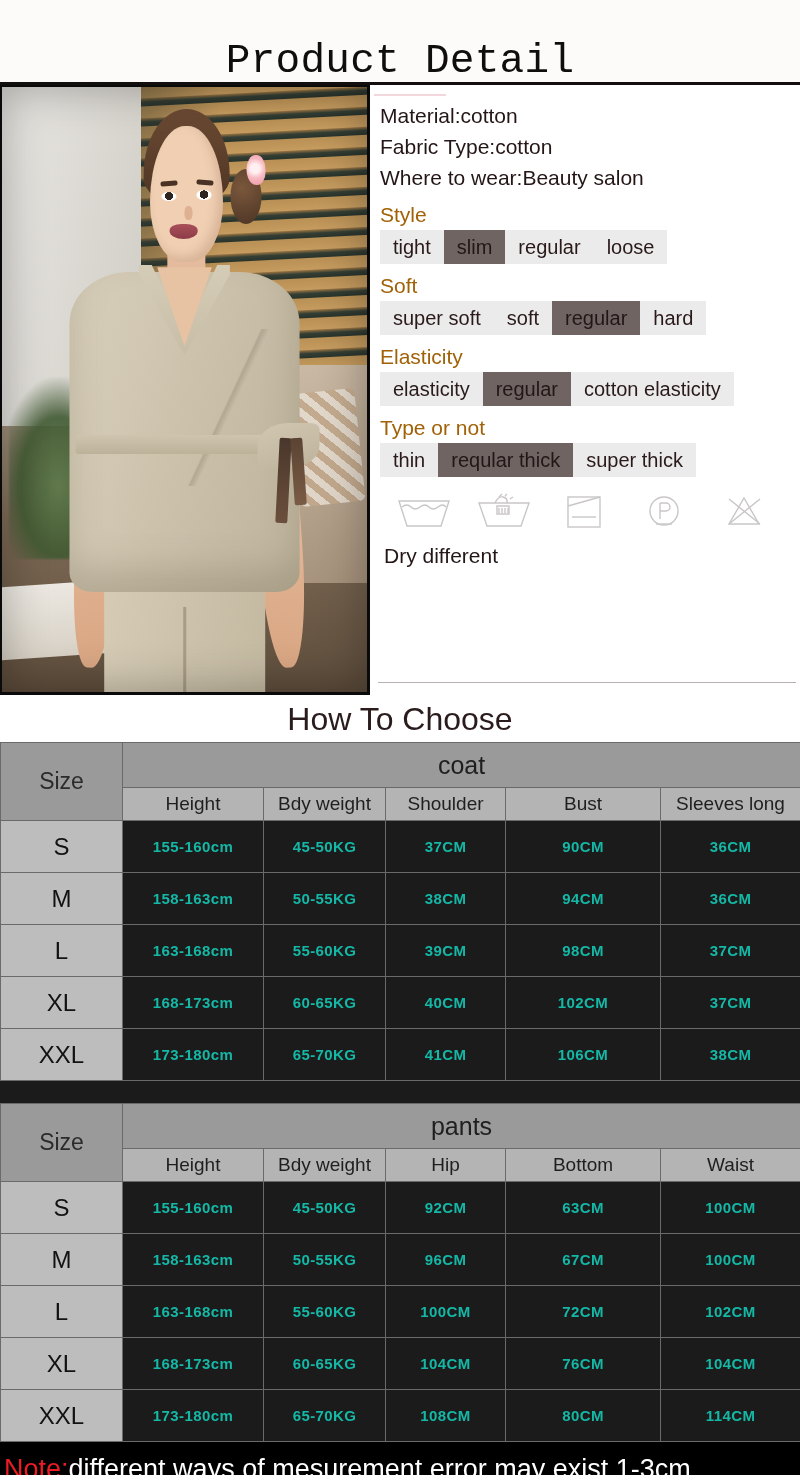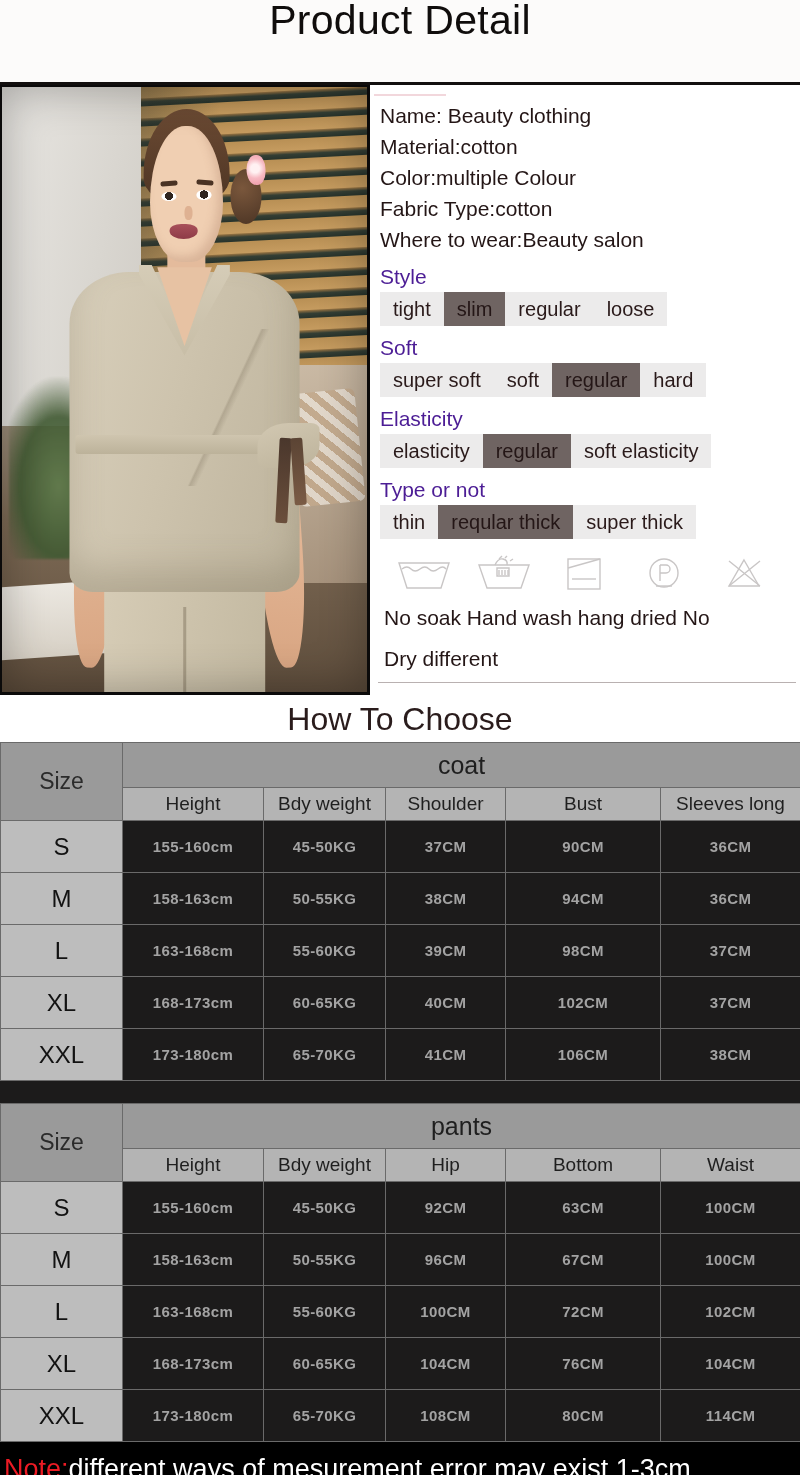--- a/index.html
+++ b/index.html
@@ -9,22 +9,23 @@
     font-family:"Liberation Sans", sans-serif;
     overflow:hidden;
     -webkit-font-smoothing:antialiased;
   }
   .page{position:relative;width:800px;height:1475px;background:#fff;}
 
   
   .title-bar{
     width:800px;height:82px;
     background:#fcfbfa;
-    display:flex;align-items:flex-start;justify-content:center;
+    display:flex;align-items:flex-end;justify-content:center;
     box-sizing:border-box;
+    font-family:Liberation Mono, monospace;
   }
   .title-bar .title-text{
     font-size:41px;font-weight:300;color:#100d0c;
     letter-spacing:.3px;line-height:1;
   }
   .title-rule{width:800px;height:3px;background:#120f0e;}
 
   .howto-bar{
     width:800px;height:47px;background:#ffffff;
     display:flex;align-items:center;justify-content:center;
@@ -143,21 +144,21 @@
   }
   .info-topline{position:absolute;left:4px;top:9px;width:72px;height:2px;background:#f2d7dc;}
   .spec-line{
     font-size:21px;color:#241616;line-height:31px;
     white-space:nowrap;
   }
   .spec-block{margin-top:1px;}
 
   .attr-group{margin-top:9px;}
   .attr-label{
-    font-size:21px;color:#4c1d95;line-height:25px;margin-bottom:3px;
+    font-size:21px;color:#a16207;line-height:25px;margin-bottom:3px;
   }
   .pill-row{display:flex;align-items:center;gap:0;}
   .pill{
     background:#ecebeb;color:#2a1a1a;
     font-size:20px;line-height:34px;height:34px;
     padding:0 13px;white-space:nowrap;
     display:inline-block;
   }
   .pill.sel{background:#6f6462;color:#241616;}
 
@@ -189,21 +190,21 @@
   .c-group{
     background:#9a9a9a;color:#1f1f1f;font-size:25px;height:42px;
   }
   .c-sub{
     background:#b4b4b4;color:#1f1f1f;font-size:19px;height:30px;
   }
   .c-size{
     background:#bdbdbd;color:#121212;font-size:24px;height:49px;
   }
   .c-val{
-    background:#1c1b1b;color:#a3a3a3;font-size:15px;font-weight:bold;
+    background:#1c1b1b;color:#14b8a6;font-size:15px;font-weight:bold;
     letter-spacing:.4px;height:49px;
   }
   .tbl-gap{width:800px;height:22px;background:#1c1b1b;}
 
   
   .note{
     width:800px;background:#000000;box-sizing:border-box;
     padding:4px 0 6px 4px;
   }
   .note-line{
@@ -258,23 +259,21 @@
           <div class="m-lip"></div>
         </div>
         <div class="ph-vig"></div>
       </div>
     </div>
 
     <div class="info">
       <div class="info-topline"></div>
 
       <div class="spec-block">
-        <div class="spec-line">Name:  Beauty clothing</div>
         <div class="spec-line">Material:cotton</div>
-        <div class="spec-line">Color:multiple Colour</div>
         <div class="spec-line">Fabric Type:cotton</div>
         <div class="spec-line">Where to wear:Beauty salon</div>
       </div>
 
       <div class="attr-group">
         <div class="attr-label">Style</div>
         <div class="pill-row">
           <span class="pill">tight</span>
           <span class="pill sel">slim</span>
           <span class="pill">regular</span>
@@ -290,21 +289,21 @@
           <span class="pill sel">regular</span>
           <span class="pill">hard</span>
         </div>
       </div>
 
       <div class="attr-group">
         <div class="attr-label">Elasticity</div>
         <div class="pill-row">
           <span class="pill">elasticity</span>
           <span class="pill sel">regular</span>
-          <span class="pill">soft elasticity</span>
+          <span class="pill">cotton elasticity</span>
         </div>
       </div>
 
       <div class="attr-group">
         <div class="attr-label">Type or not</div>
         <div class="pill-row">
           <span class="pill">thin</span>
           <span class="pill sel">reqular thick</span>
           <span class="pill">super thick</span>
         </div>
@@ -342,21 +341,20 @@
         </span>
         <span class="care-ic">
           <svg width="58" height="38" viewBox="0 0 58 38" fill="none" stroke="#c9c6c6" stroke-width="1.4">
             <path d="M29 5 L44 31 H14 Z"></path>
             <path d="M14 6 L45 31 M45 6 L14 31"></path>
           </svg>
         </span>
       </div>
 
       <div style="padding-left:4px;">
-        <div class="care-text">No soak  Hand wash hang dried  No</div>
         <div class="care-text">Dry different</div>
       </div>
       <div class="care-underline"></div>
     </div>
   </div>
 
   <div class="howto-bar">
     <div class="title-text">How To Choose</div>
   </div>
 

